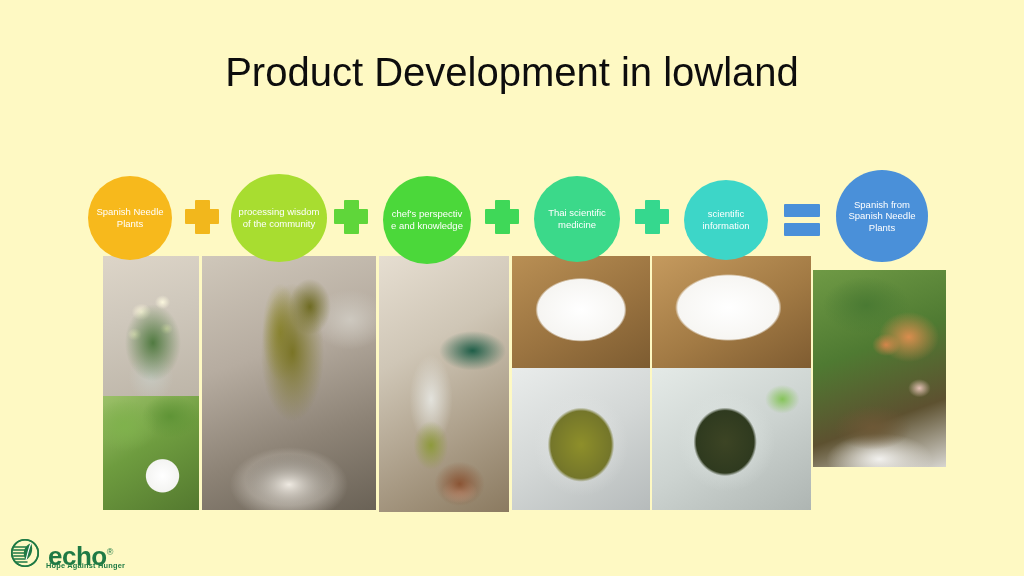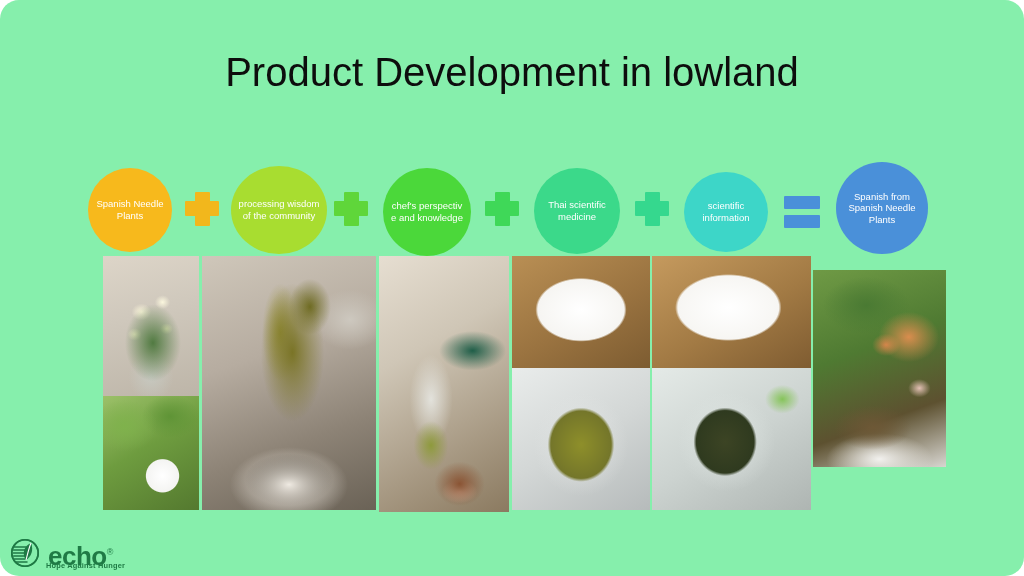--- a/index.html
+++ b/index.html
@@ -1,30 +1,30 @@
 <!DOCTYPE html>
 <html><head>
 <meta charset="utf-8">
 <style>
   html,body{margin:0;padding:0;}
   body{
     width:1024px;height:576px;overflow:hidden;background:#ffffff;
     font-family:"Liberation Sans", sans-serif;position:relative;
   }
-  #slide{position:absolute;inset:0;background:#86efac;border-radius:19px;}
+  #slide{position:absolute;inset:0;background:#fef9c3;}
 
   
   .title{
     position:absolute;left:0;top:50px;width:1024px;text-align:center;
     font-size:40px;font-weight:400;color:#0d0d0d;letter-spacing:0px;
     line-height:1.1;white-space:nowrap;
   }
 
   
-  .diagram{position:absolute;left:0;top:160px;width:852px;height:100px;}
+  .diagram{position:absolute;left:0;top:168px;width:852px;height:100px;}
   .node{
     position:absolute;border-radius:50%;
     display:flex;align-items:center;justify-content:center;text-align:center;
     color:#ffffff;font-size:9.5px;line-height:1.22;font-weight:400;
     padding:0 7px;box-sizing:border-box;
   }
   .node span{display:block;width:100%;}
 
   
   .op{position:absolute;}

